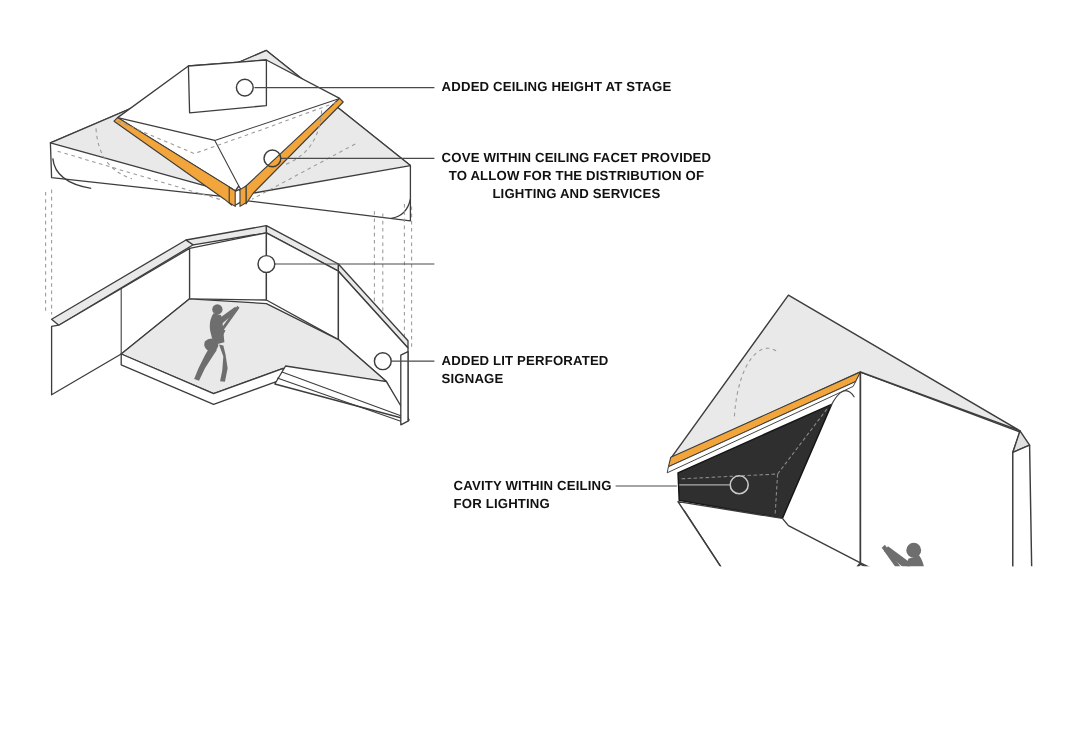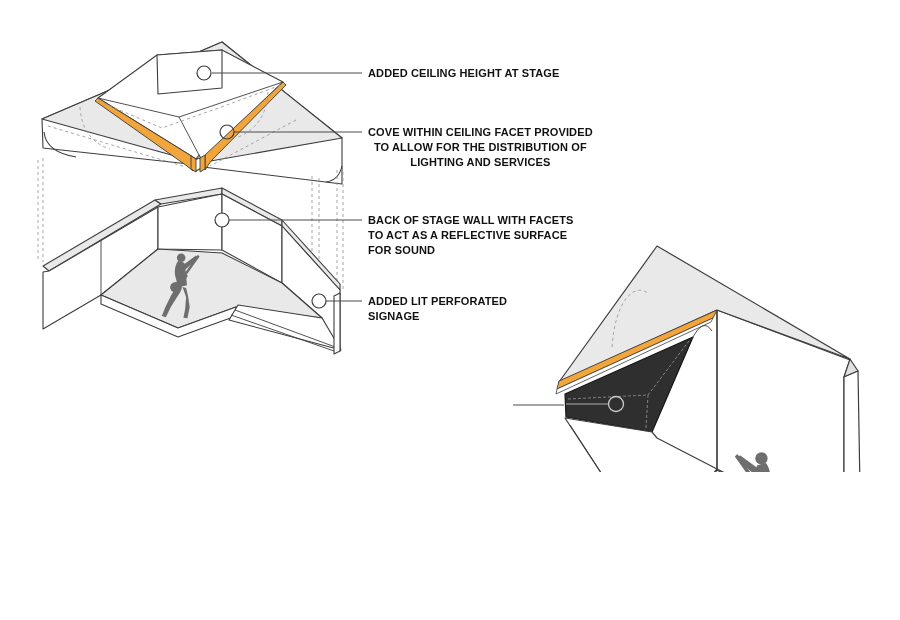--- a/index.html
+++ b/index.html
@@ -113,21 +113,20 @@
     <circle cx="227" cy="132" r="7" fill="none"></circle>
     <circle cx="222" cy="220" r="7" fill="#FFFFFF"></circle>
     <circle cx="319" cy="301" r="7" fill="#FFFFFF"></circle>
   </g>
 </svg>
 
 <div class="ann" style="left:368px;top:66px;">ADDED CEILING HEIGHT AT STAGE</div>
 <div class="ann" style="left:368px;top:125px;text-align:center;">COVE WITHIN CEILING FACET PROVIDED
 TO ALLOW FOR THE DISTRIBUTION OF
 LIGHTING AND SERVICES</div>
-<div class="ann" style="left:368px;top:213px;">BACK OF STAGE WALL WITH FACETS
-TO ACT AS A REFLECTIVE SURFACE
-FOR SOUND</div>
 <div class="ann" style="left:368px;top:294px;">ADDED LIT PERFORATED
 SIGNAGE</div>
+<div class="ann" style="left:378px;top:398px;">CAVITY WITHIN CEILING
+FOR LIGHTING</div>
 
 <div class="sheet-title">STAGE</div>
 
 </div>
 
 </body></html>

